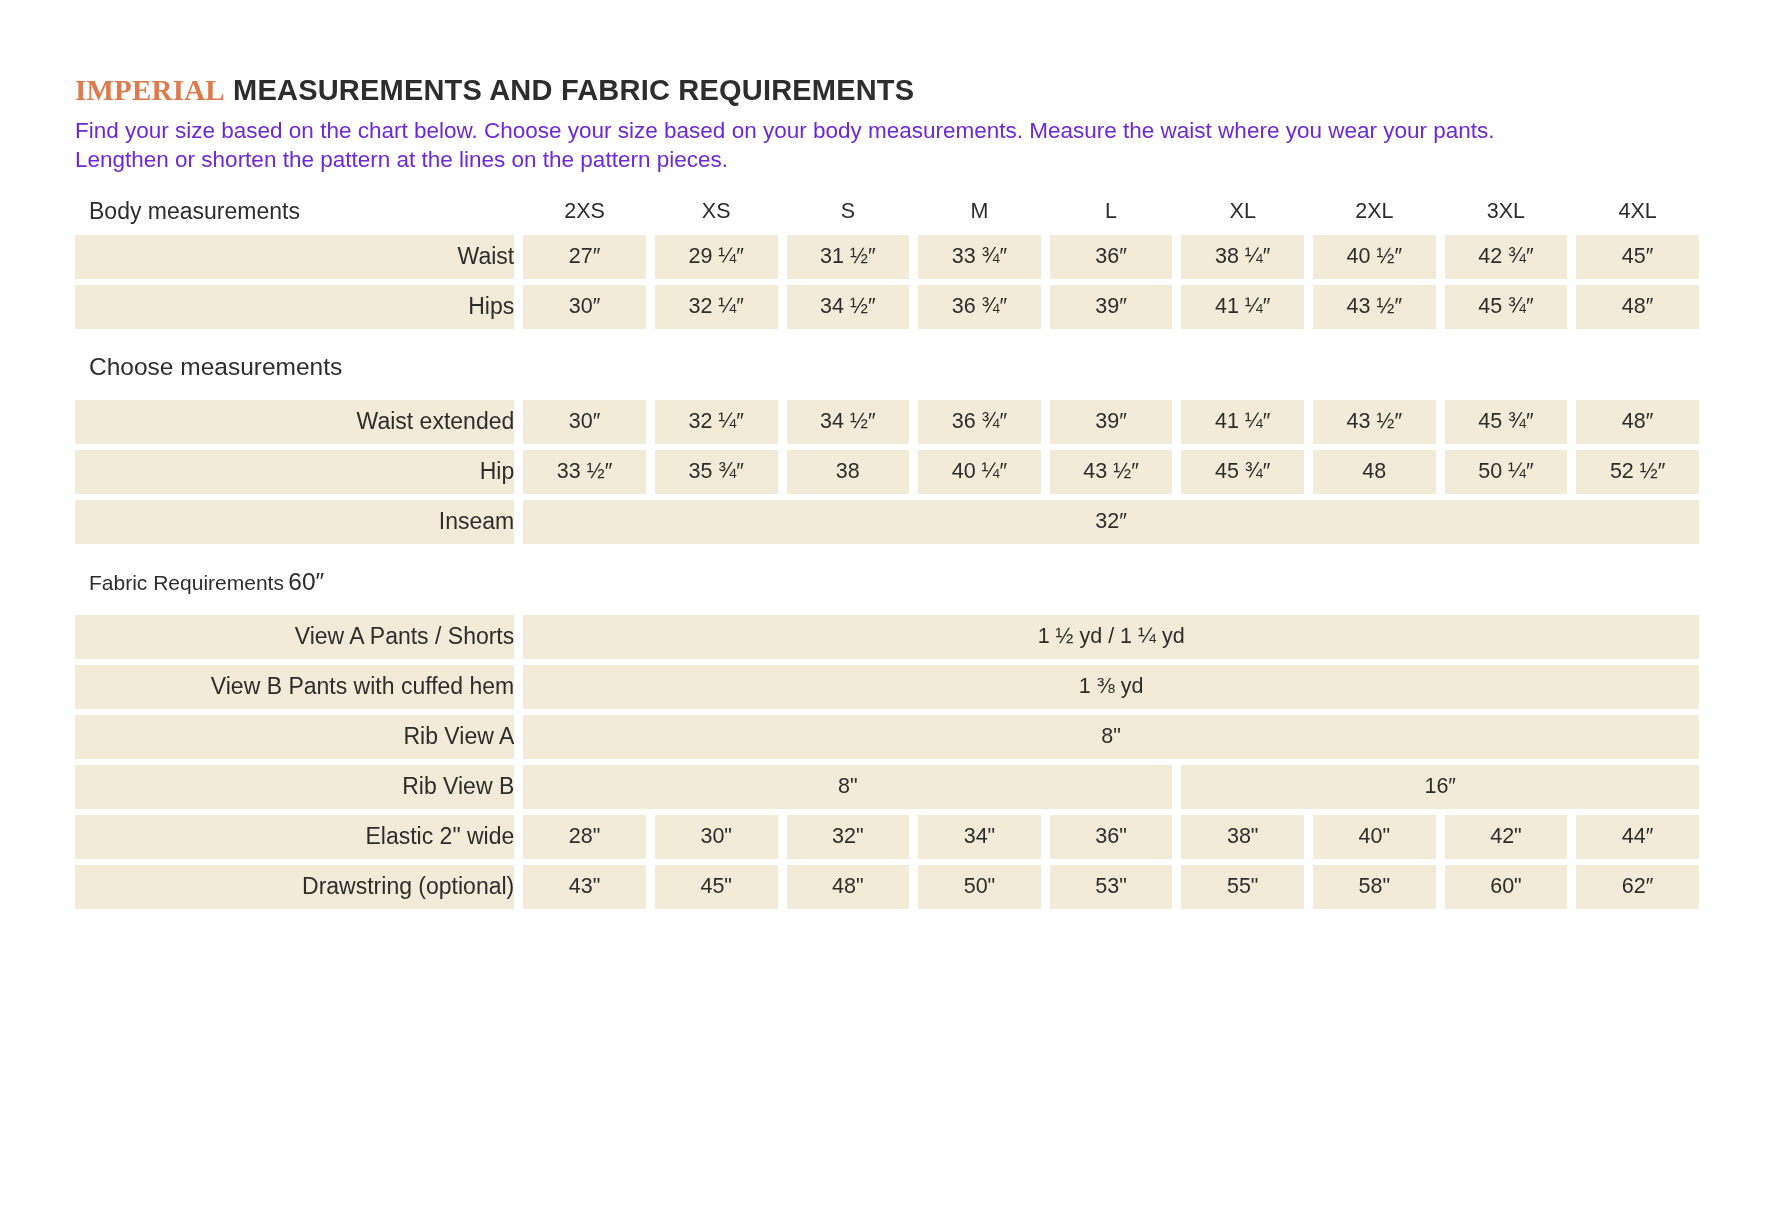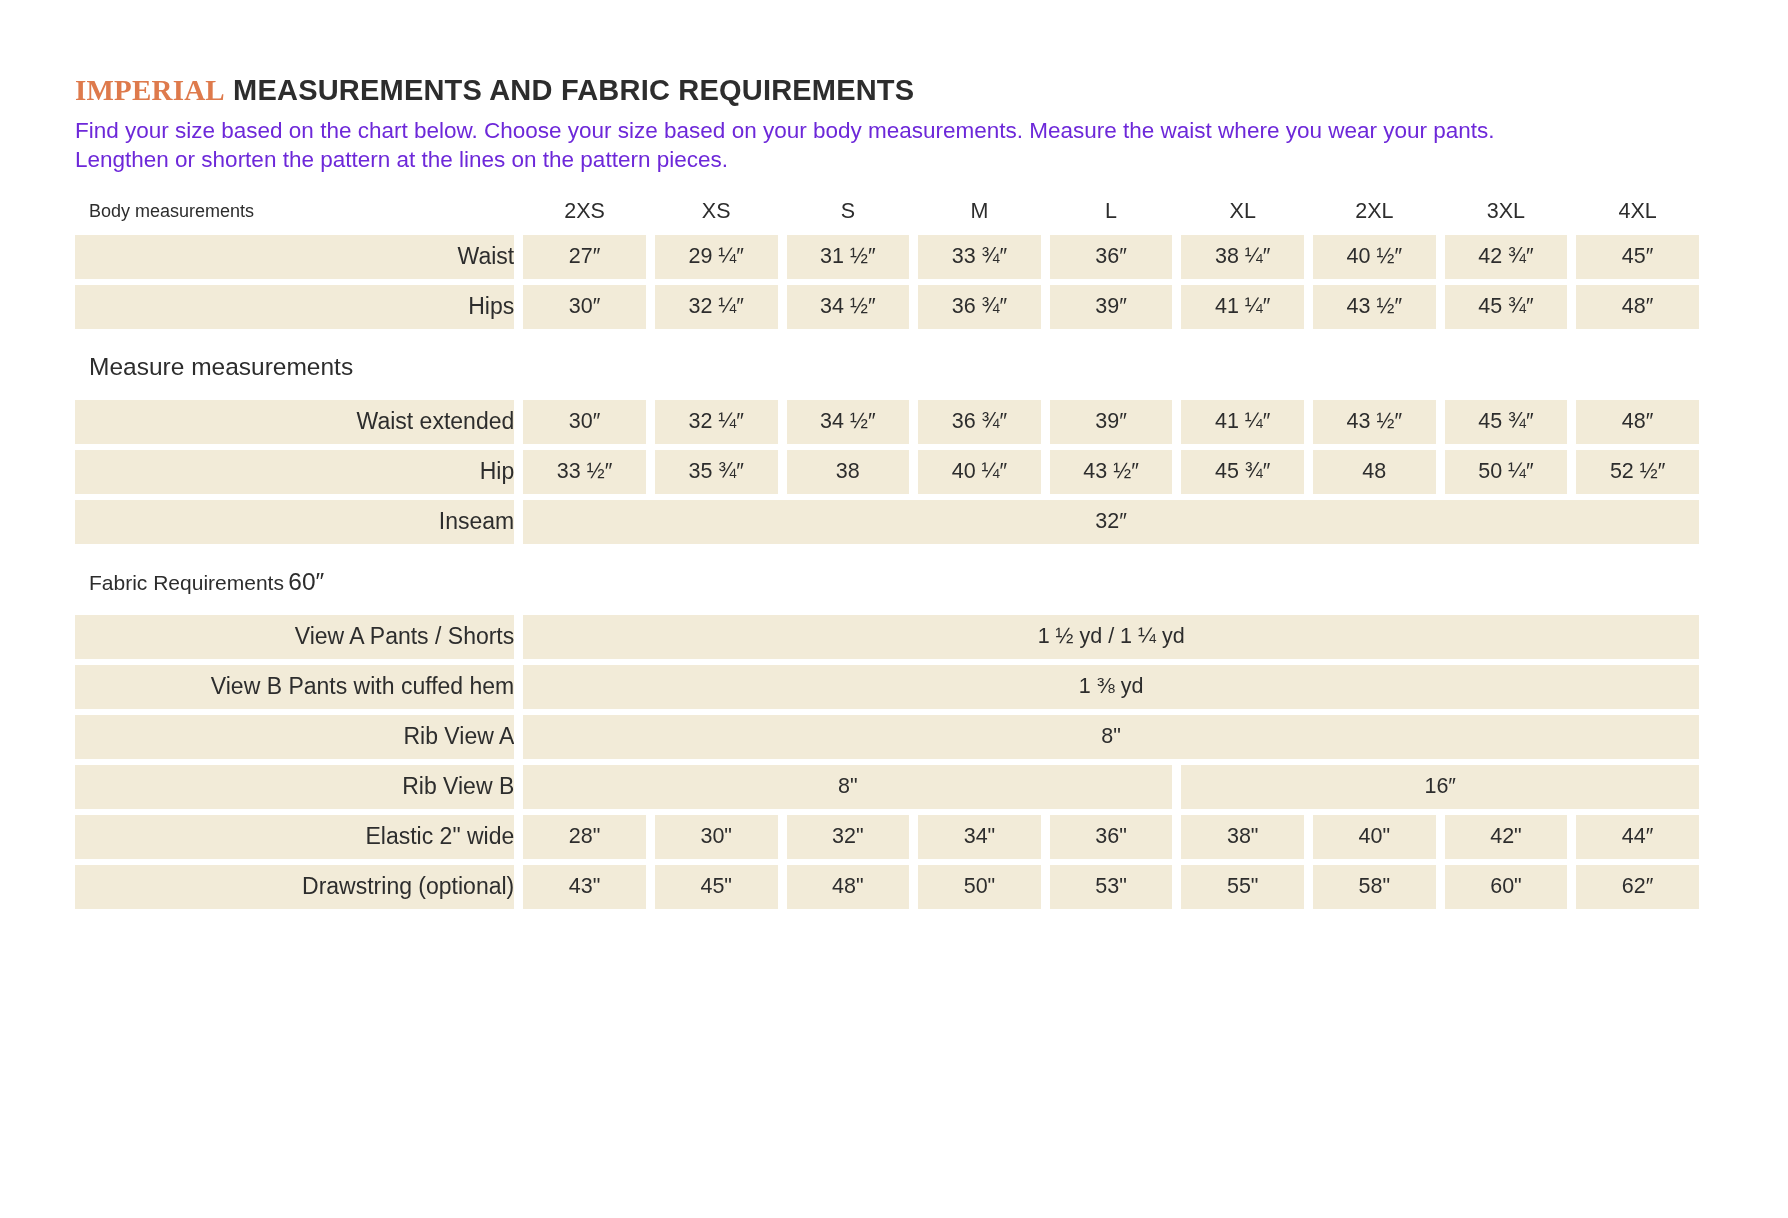--- a/index.html
+++ b/index.html
@@ -30,21 +30,21 @@
     border-collapse: separate;
     border-spacing: 9px 6px;
     table-layout: fixed;
     width: 1642px;
     margin-left: -9px; 
   }
   col.labelcol { width: 437px; }
   col.sizecol  { width: 122px; }
   td, th { font-weight: normal; overflow: hidden; white-space: nowrap; }
   tr.head th { background: none; height: 34px; font-size: 21.5px; text-align: center; vertical-align: middle; padding: 0; }
-  tr.head th.label { text-align: left; padding-left: 14px; font-size: 18px; }
+  tr.head th.label { text-align: left; padding-left: 14px; font-size: 23px; }
   tr.data td { background: #f2ebd8; height: 44px; font-size: 21.5px; text-align: center; vertical-align: middle; padding: 0; }
   tr.data td.label { text-align: right; padding-left: 14px; font-size: 23px; }
   tr.section td { background: none; height: 52px; text-align: left; padding-left: 14px; vertical-align: middle; padding-top: 6px; }
   .section-big   { font-size: 24.5px; }
   .section-small { font-size: 21px; text-align: right; }
 </style>
 </head>
 <body>
 
 <div class="page">
@@ -101,21 +101,21 @@
       <td>34 ½″</td>
       <td>36 ¾″</td>
       <td>39″</td>
       <td>41 ¼″</td>
       <td>43 ½″</td>
       <td>45 ¾″</td>
       <td>48″</td>
     </tr>
 
     <tr class="section">
-      <td colspan="10"><span class="section-big">Measure measurements</span></td>
+      <td colspan="10"><span class="section-big">Choose measurements</span></td>
     </tr>
 
 
     <tr class="data">
       <td class="label">Waist extended</td>
       <td>30″</td>
       <td>32 ¼″</td>
       <td>34 ½″</td>
       <td>36 ¾″</td>
       <td>39″</td>

